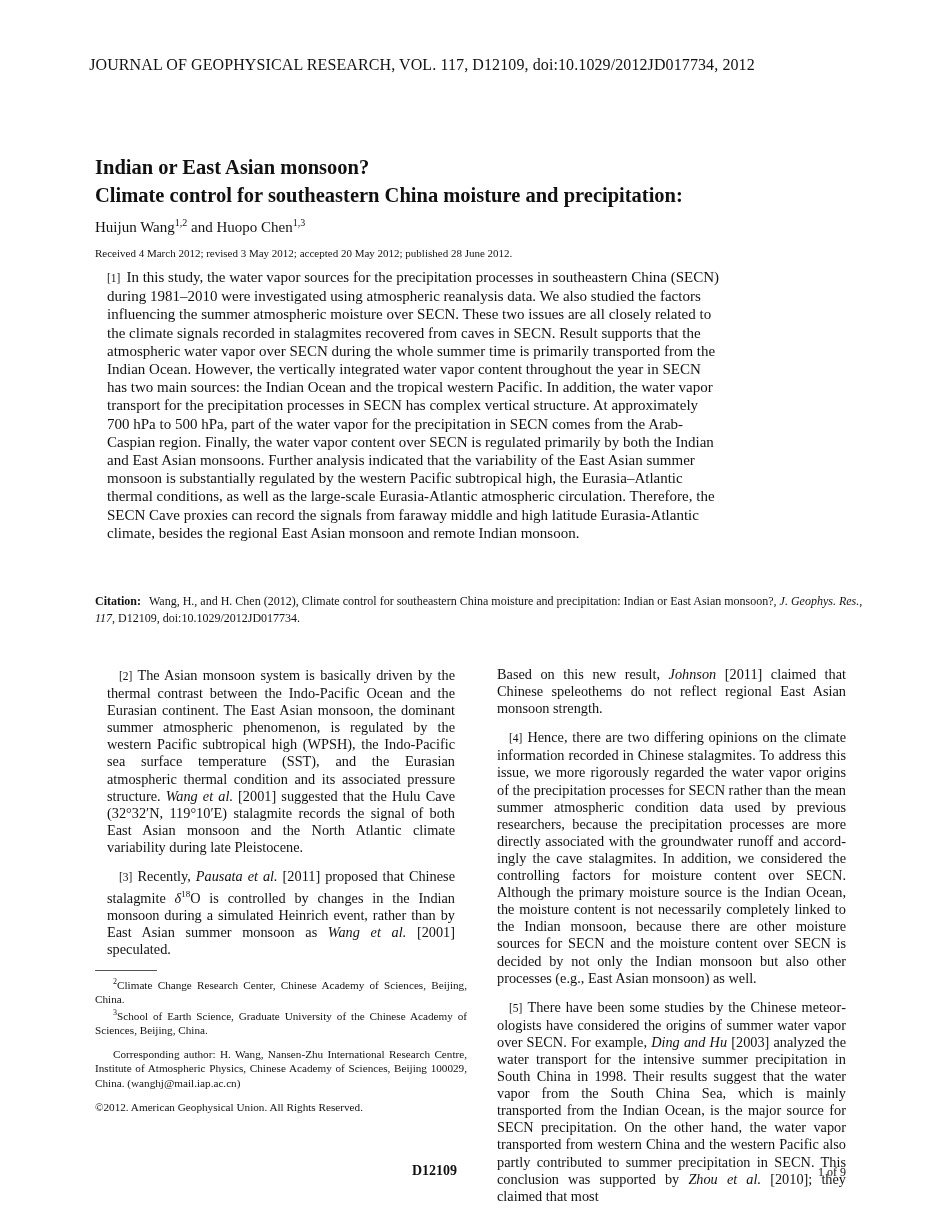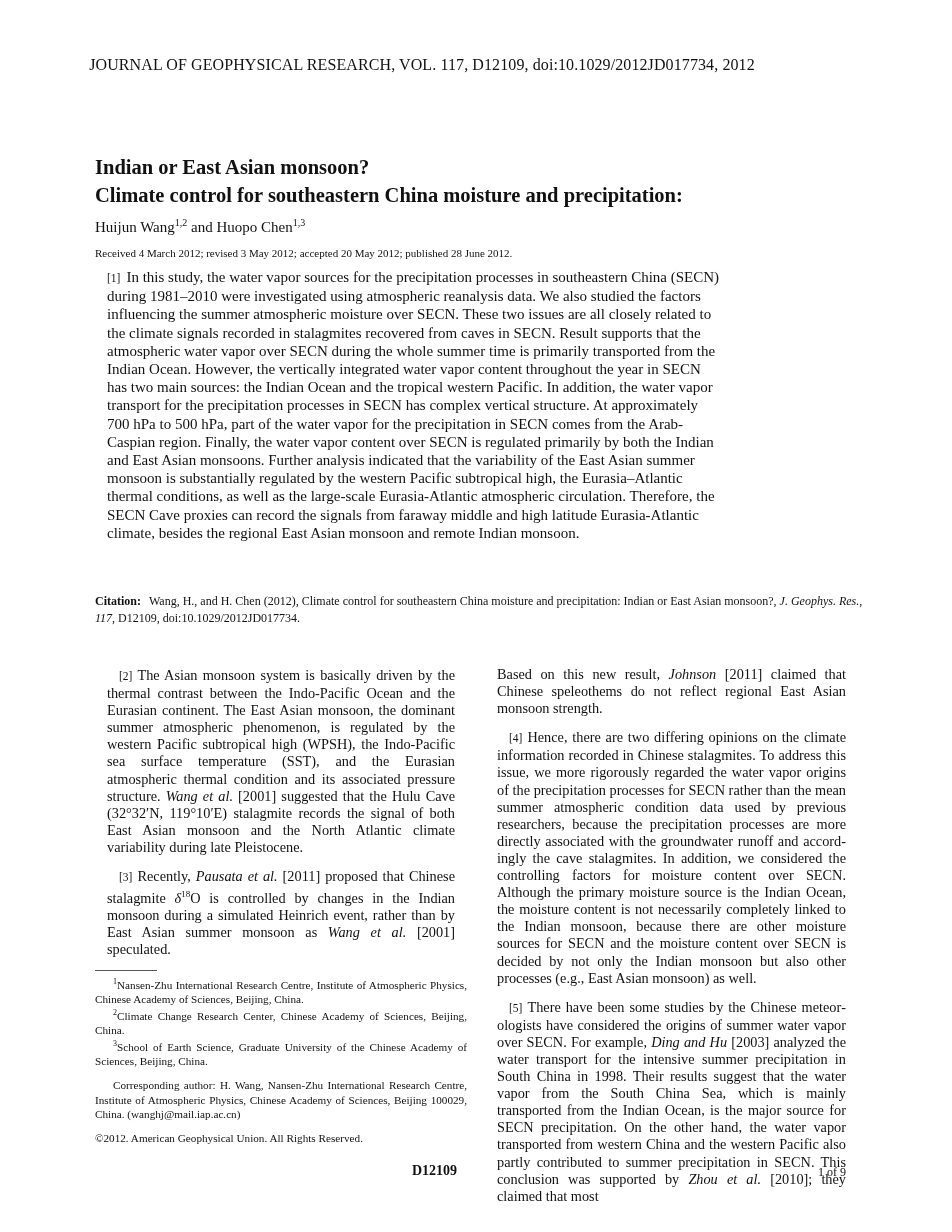--- a/index.html
+++ b/index.html
@@ -61,21 +61,20 @@
     <span class="pnum">[2]</span><span>The Asian monsoon system is basically driven by the thermal contrast between the Indo-Pacific Ocean and the Eurasian continent. The East Asian monsoon, the dominant summer atmospheric phenomenon, is regulated by the western Pacific subtropical high (WPSH), the Indo-Pacific sea surface temperature (SST), and the Eurasian atmospheric thermal condition and its associated pressure structure. </span><i>Wang et al.</i><span> [2001] suggested that the Hulu Cave (32°32′N, 119°10′E) stalagmite records the signal of both East Asian monsoon and the North Atlantic climate variability during late Pleistocene.</span>
   </p>
   <p class="para">
     <span class="pnum">[3]</span><span>Recently, </span><i>Pausata et al.</i><span> [2011] proposed that Chinese stalagmite </span><i>δ</i><sup style="font-size:9px">18</sup><span>O is controlled by changes in the Indian monsoon during a simulated Heinrich event, rather than by East Asian summer monsoon as </span><i>Wang et al.</i><span> [2001] speculated.</span>
   </p>
 </div>
 
 <div class="abs rule"></div>
 
 <div class="abs footnotes">
-  <p><sup style="font-size:8px">1</sup><span>Nansen-Zhu International Research Centre, Institute of Atmospheric Physics, Chinese Academy of Sciences, Beijing, China.</span></p>
   <p><sup style="font-size:8px">2</sup><span>Climate Change Research Center, Chinese Academy of Sciences, Beijing, China.</span></p>
   <p><sup style="font-size:8px">3</sup><span>School of Earth Science, Graduate University of the Chinese Academy of Sciences, Beijing, China.</span></p>
   <p class="corr">Corresponding author: H. Wang, Nansen-Zhu International Research Centre, Institute of Atmospheric Physics, Chinese Academy of Sciences, Beijing 100029, China. (wanghj@mail.iap.ac.cn)</p>
   <p class="copy">©2012. American Geophysical Union. All Rights Reserved.</p>
 </div>
 
 <div class="abs col col-right">
   <p class="para leftblock">
     <span>Based on this new result, </span><i>Johnson</i><span> [2011] claimed that Chinese speleothems do not reflect regional East Asian monsoon strength.</span>
   </p>

